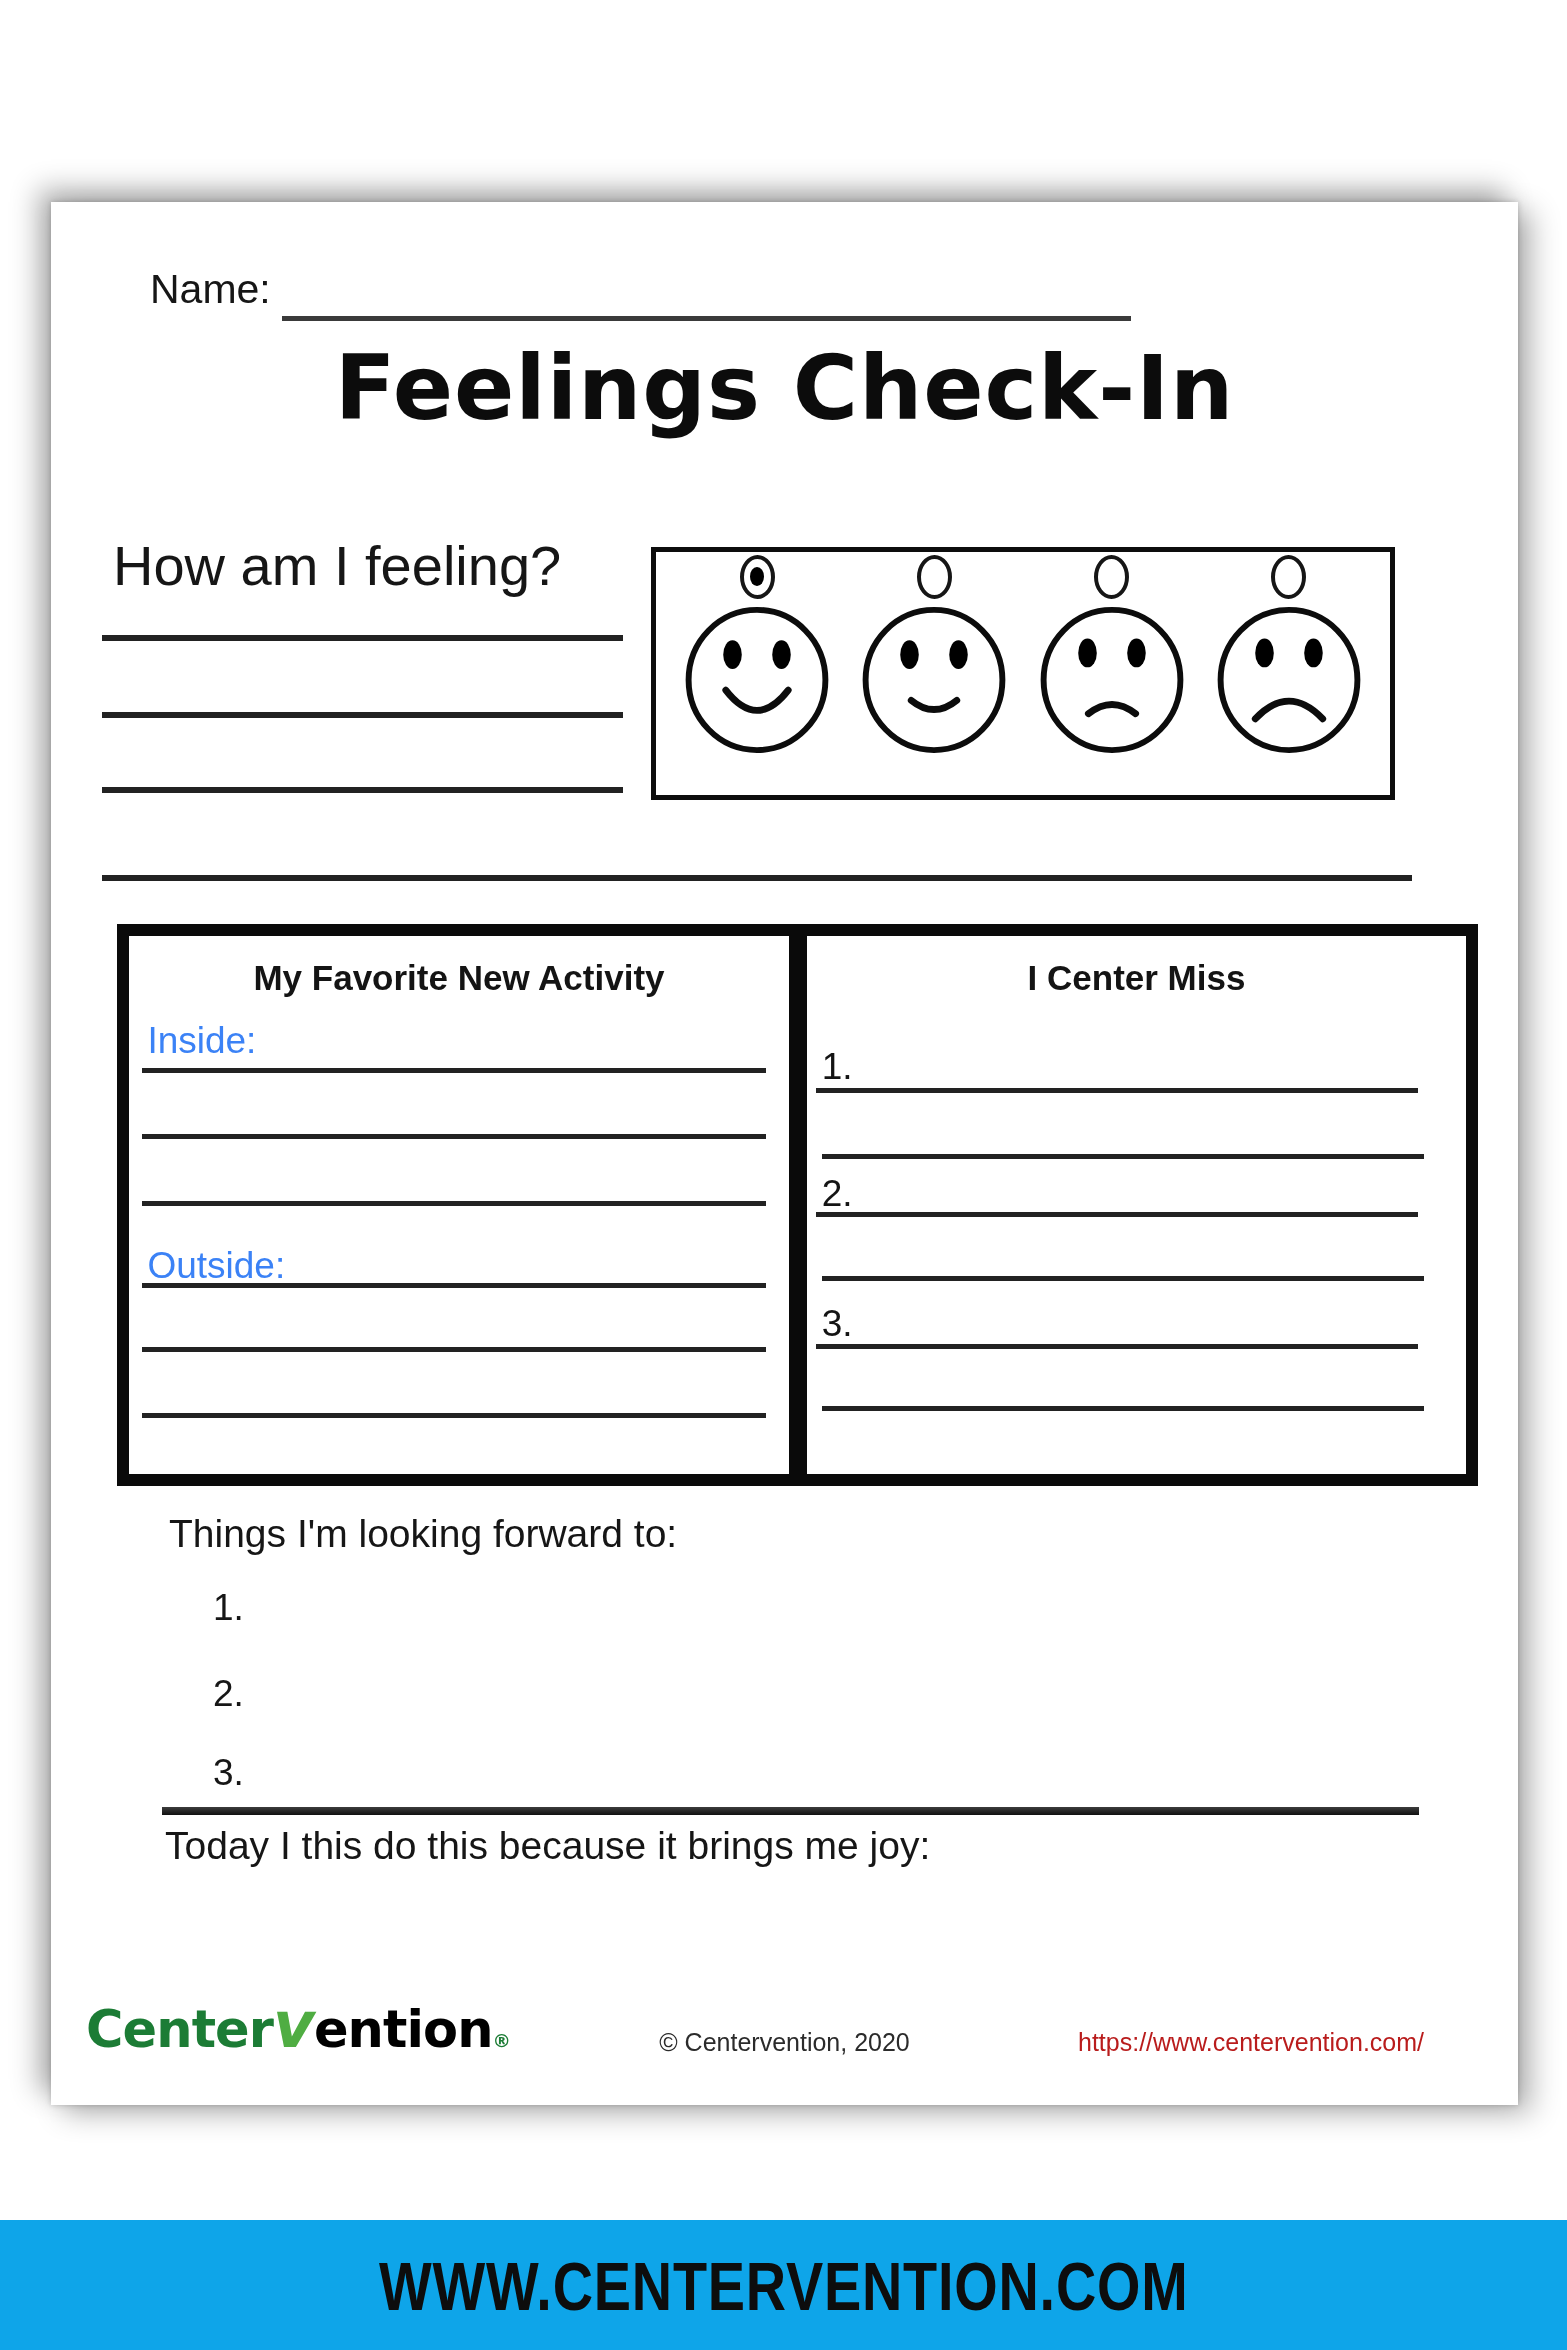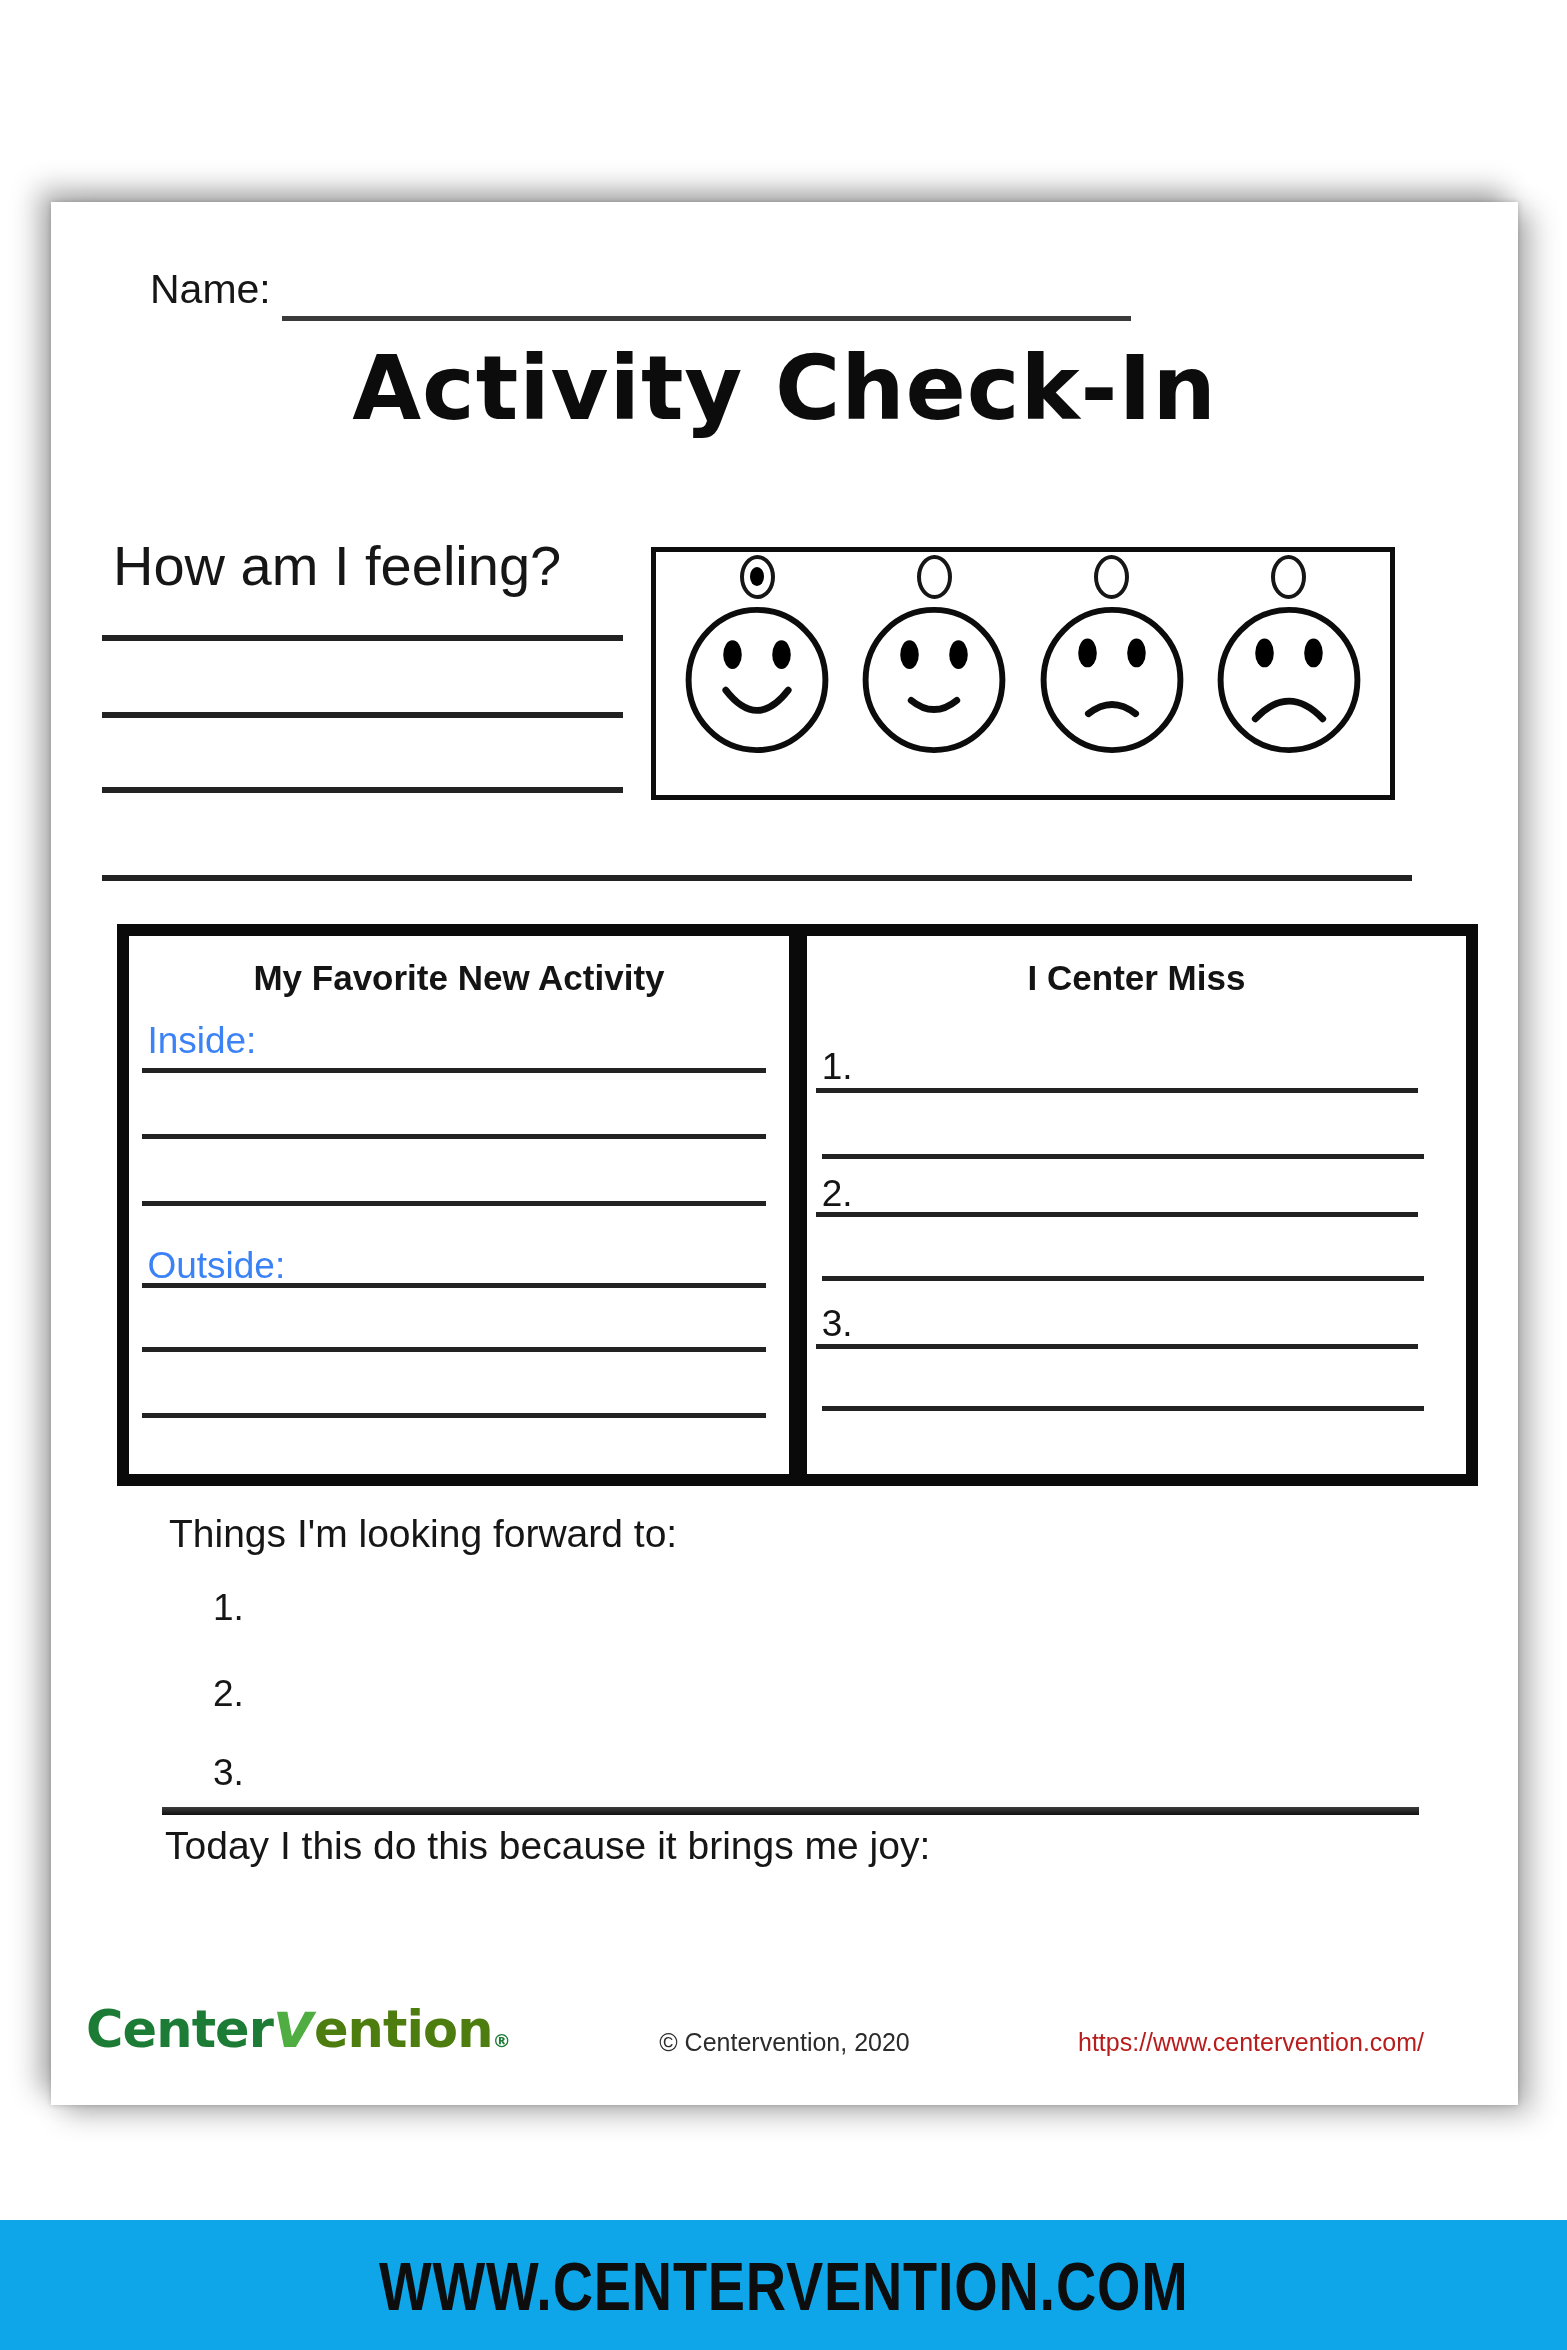--- a/index.html
+++ b/index.html
@@ -85,21 +85,21 @@
 </head>
 <body>
 
 <div class="canvas">
 
   <div class="page">
 
     <span class="abs txt name-label">Name:</span>
     <div class="abs name-line"></div>
 
-    <div class="abs title">Activity Check-In</div>
+    <div class="abs title">Feelings Check-In</div>
 
     <span class="abs txt feeling-q">How am I feeling?</span>
     <div class="rule sline sl1"></div>
     <div class="rule sline sl2"></div>
     <div class="rule sline sl3"></div>
 
     <div class="abs faces-box">
 
       <div class="face-unit">
         <div class="radio selected">
@@ -184,21 +184,21 @@
 
     <span class="abs txt forward-label">Things I'm looking forward to:</span>
     <span class="abs txt f-item fi1">1.</span>
     <span class="abs txt f-item fi2">2.</span>
     <span class="abs txt f-item fi3">3.</span>
 
     <div class="abs joy-line"></div>
     <span class="abs txt joy-label">Today I this do this because it brings me joy:</span>
 
     <div class="abs logo">
-      <span class="logo-part" id="logo-p1" style="color: rgb(28, 124, 53);">Center</span><span class="logo-part logo-v" id="logo-p2" style="color: rgb(79, 173, 66);">v</span><span class="logo-part" id="logo-p3" style="color: #4d7c0f;">ention</span><span class="logo-reg" id="logo-reg" style="color: rgb(28, 124, 53);">®</span>
+      <span class="logo-part" id="logo-p1" style="color: rgb(28, 124, 53);">Center</span><span class="logo-part logo-v" id="logo-p2" style="color: rgb(79, 173, 66);">v</span><span class="logo-part" id="logo-p3" style="color: #000000;">ention</span><span class="logo-reg" id="logo-reg" style="color: rgb(28, 124, 53);">®</span>
     </div>
     <div class="abs copyright">© Centervention, 2020</div>
     <span class="abs site-url">https://www.centervention.com/</span>
 
   </div>
 
   <div class="banner" id="banner" style="background: #0ea5e9;">
     <span class="banner-text">WWW.CENTERVENTION.COM</span>
   </div>
 

